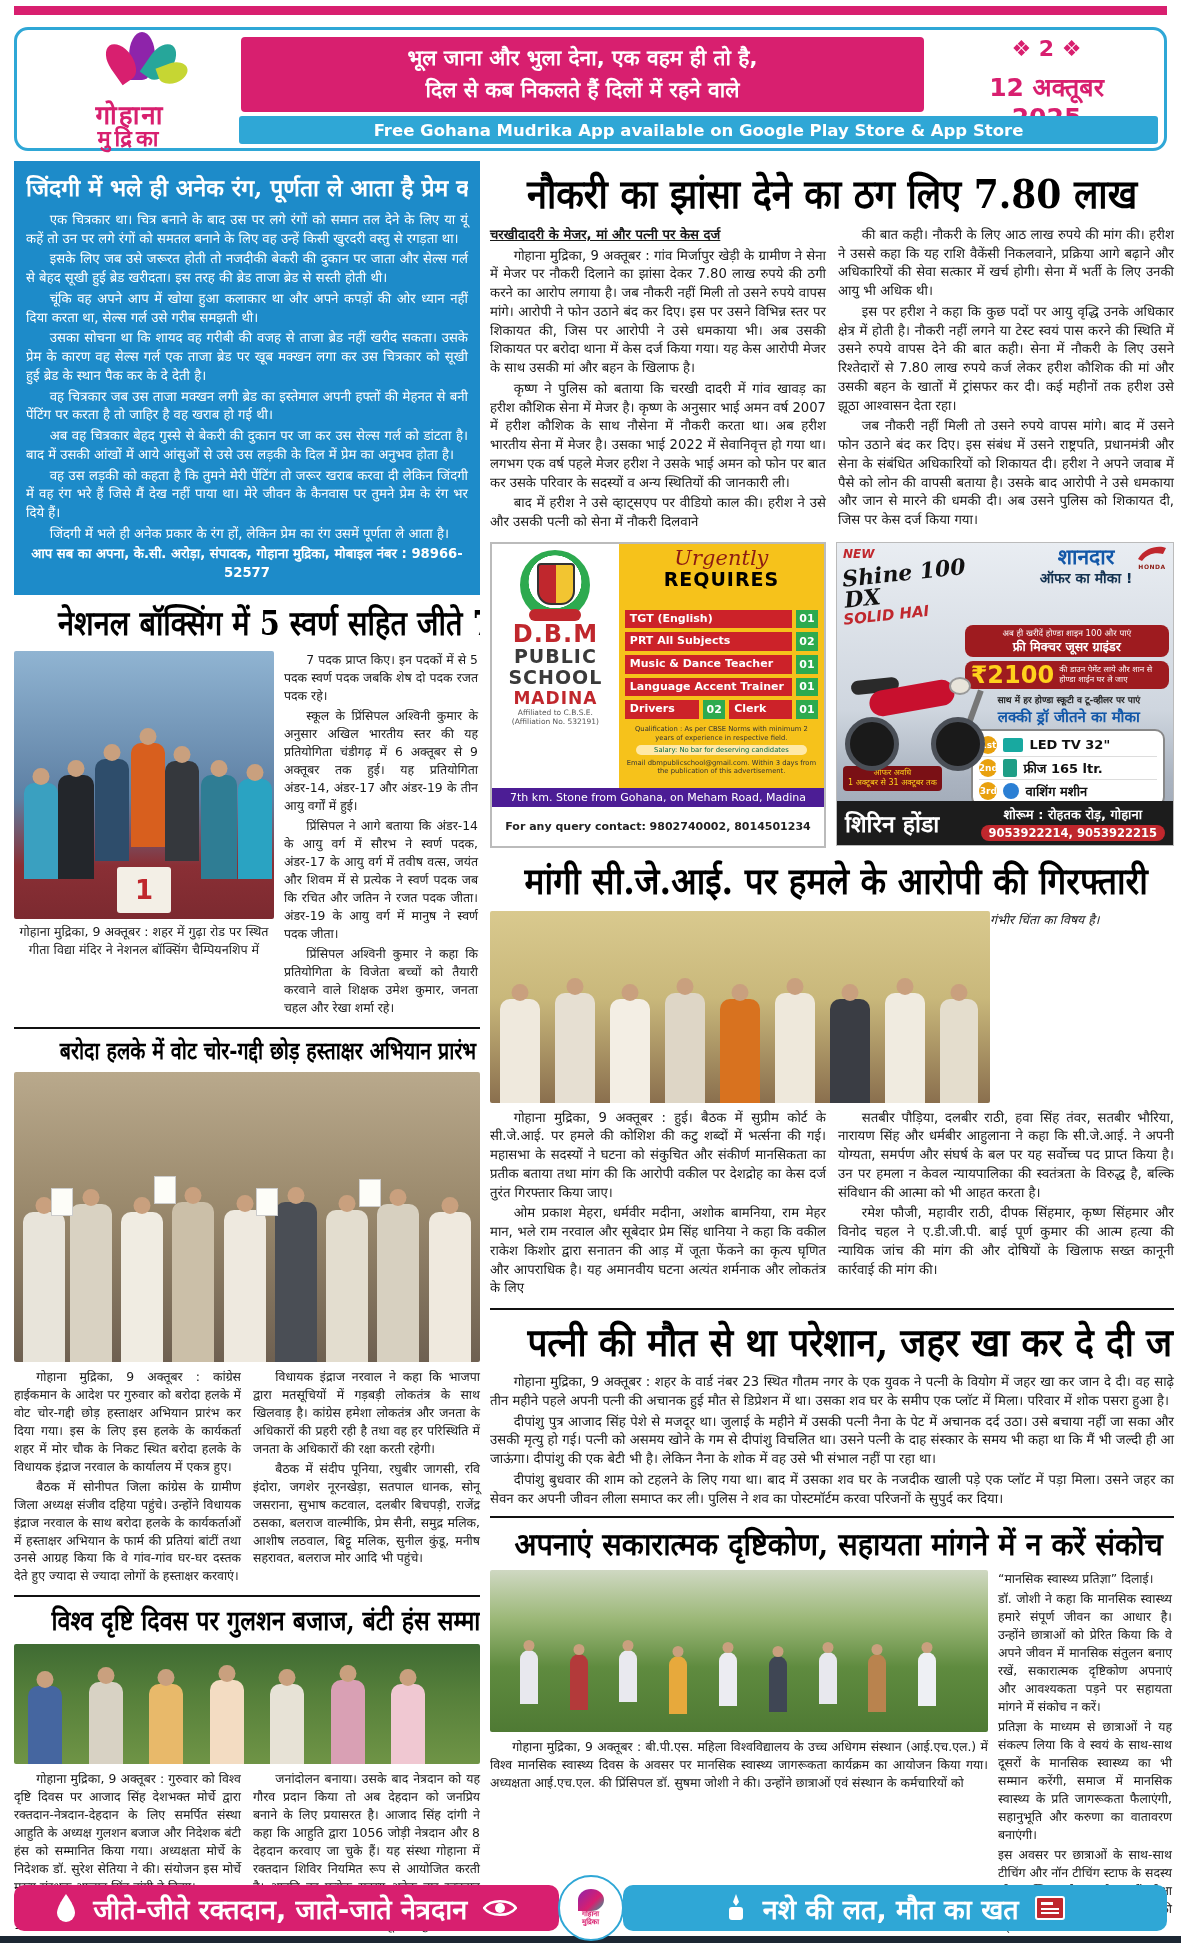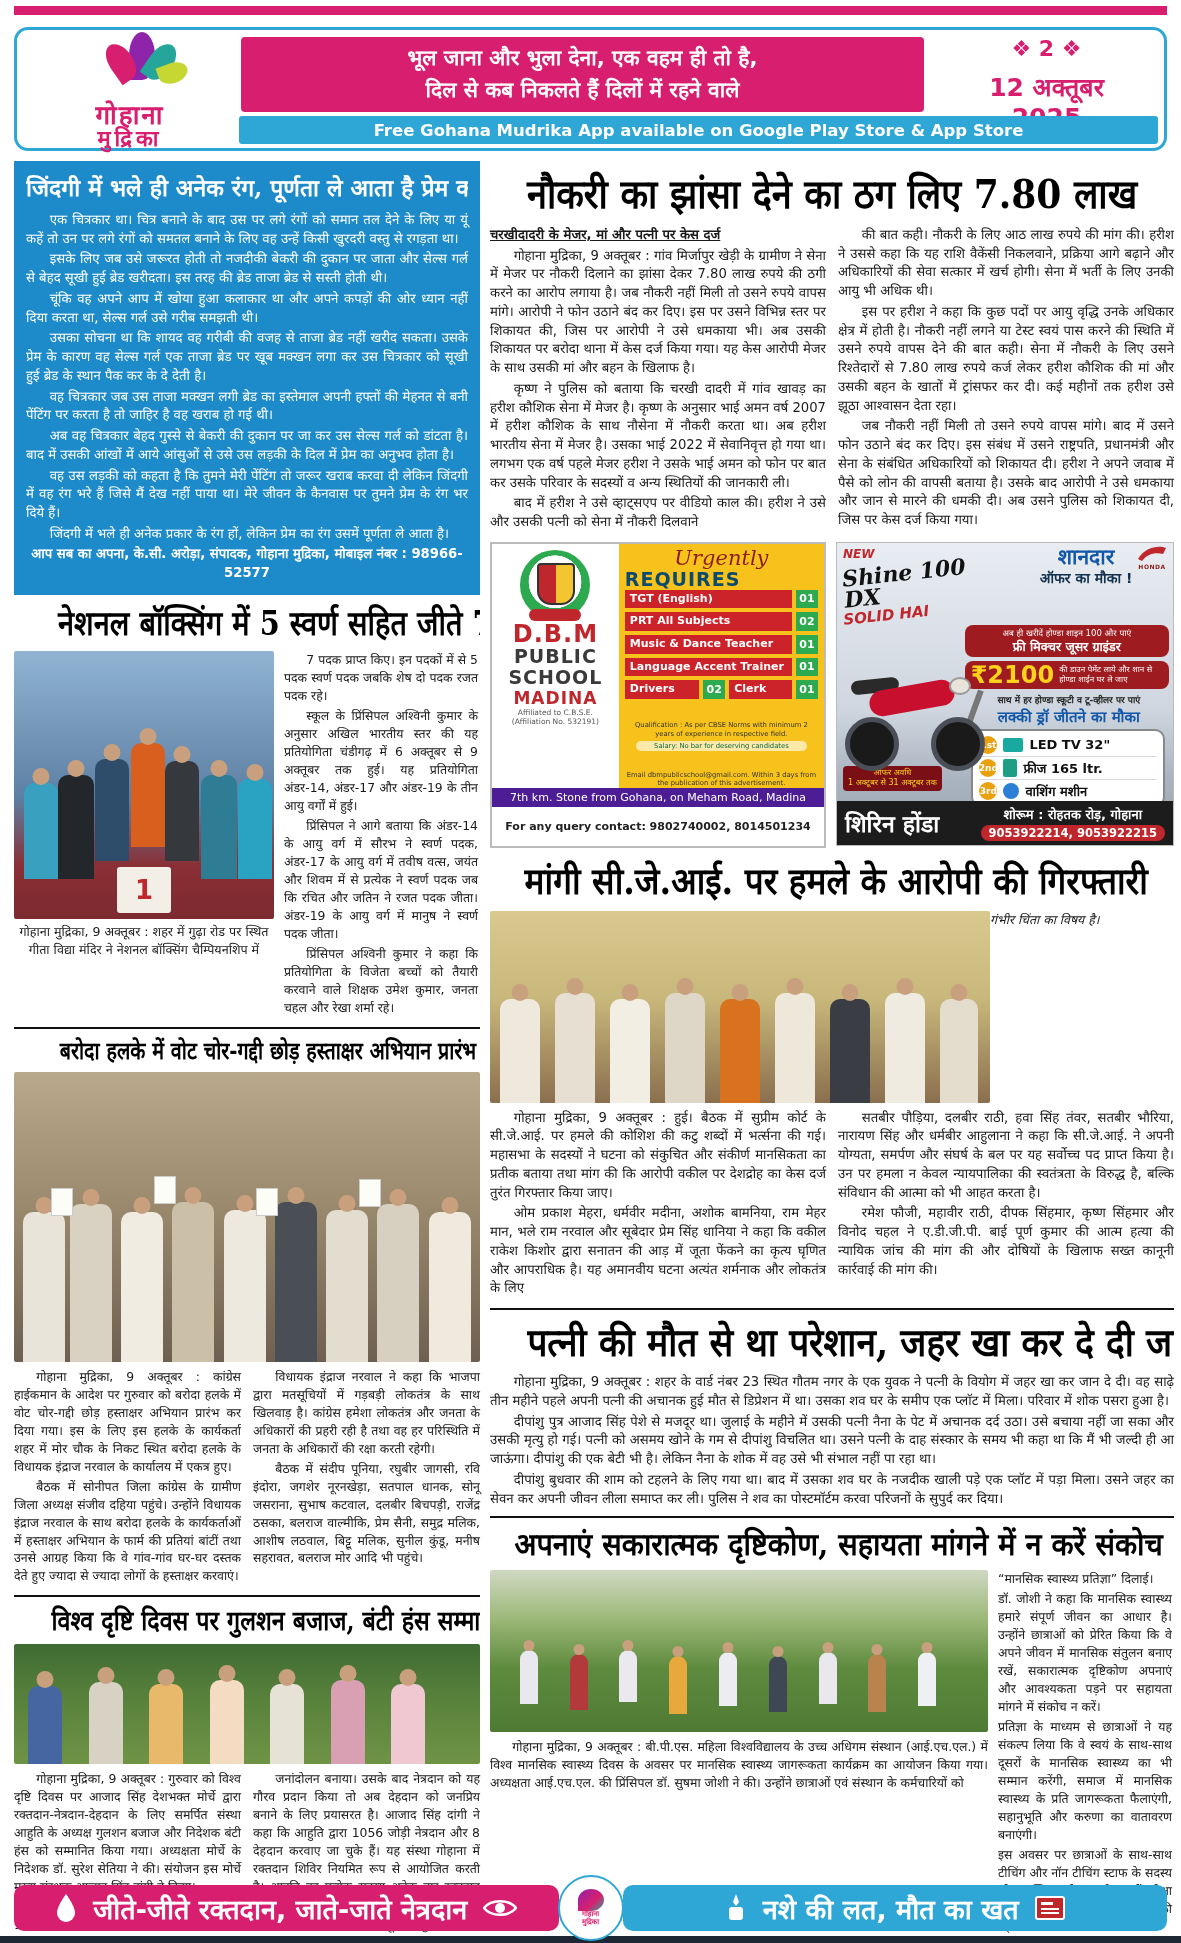--- a/index.html
+++ b/index.html
@@ -67,26 +67,26 @@
          background:radial-gradient(circle at 50% 45%,#fff 0 55%,#2daa4f 56% 100%);border:3px solid #2daa4f;}
   .crest .shield{position:absolute;left:14px;top:10px;width:34px;height:38px;background:
       linear-gradient(90deg,#c0272d 0 50%,#f2c531 50% 100%);border:2px solid #333;border-radius:4px 4px 14px 14px;}
   .crest .ribbon{position:absolute;left:6px;bottom:-4px;width:52px;height:12px;background:#c0272d;border-radius:6px;}
   .dbm-abbr{color:#c0272d;font-size:24px;font-weight:bold;letter-spacing:1px;line-height:1;}
   .dbm-word{color:#3a3a3a;font-size:19px;font-weight:bold;line-height:1.1;letter-spacing:1px;}
   .dbm-place{color:#c0272d;font-size:17px;font-weight:bold;letter-spacing:1px;}
   .dbm-aff{color:#555;font-size:7.5px;line-height:1.3;}
   .dbm-right{flex:1;background:#f6c21b;padding:4px 6px;display:flex;flex-direction:column;}
   .urgently{font-family:"DejaVu Serif",serif;font-style:italic;color:#8c1b13;font-size:21px;text-align:center;line-height:1;}
-  .requires{color:#0c4a6e;font-size:19px;font-weight:bold;text-align:left;letter-spacing:1px;line-height:1.1;margin-bottom:0;}
+  .requires{color:#000000;font-size:19px;font-weight:bold;text-align:center;letter-spacing:1px;line-height:1.1;margin-bottom:20px;}
   .pos-row{display:flex;gap:4px;margin-bottom:4px;}
   .pos-role{flex:1;background:#cc2229;color:#fff;font-size:11px;font-weight:bold;padding:3px 5px;line-height:1.15;}
   .pos-count{width:22px;background:#2daa4f;color:#fff;font-size:11px;font-weight:bold;display:flex;
              align-items:center;justify-content:center;}
-  .dbm-fine{font-size:6.8px;color:#333;line-height:1.3;text-align:center;margin-top:18px;}
+  .dbm-fine{font-size:6.8px;color:#333;line-height:1.3;text-align:center;margin-top:2px;}
   .dbm-salary{font-size:6.8px;color:#064;background:#ffe9a8;border-radius:6px;padding:1px 3px;margin:2px auto;width:85%;text-align:center;}
   .dbm-addr{background:#4c1d95;color:#fff;font-size:11px;font-weight:normal;text-align:center;padding:3px 2px;}
   .dbm-contact{background:#fff;color:#222;font-size:11px;font-weight:bold;text-align:center;padding:13px;}
   
   .honda{position:relative;height:302px;background:linear-gradient(180deg,#e9edf2 0%,#cfd6df 55%,#aab3c0 78%,#9aa3b0 100%);
          border:1px solid #bbb;overflow:hidden;}
   .honda-top{position:relative;display:flex;justify-content:space-between;padding:4px 6px 0;}
   .shine-block{width:46%;}
   .new-tag{color:#c0272d;font-weight:bold;font-size:12px;font-style:italic;}
   .shine-logo{font-family:"DejaVu Serif",serif;font-weight:bold;font-style:italic;font-size:22px;color:#111;

